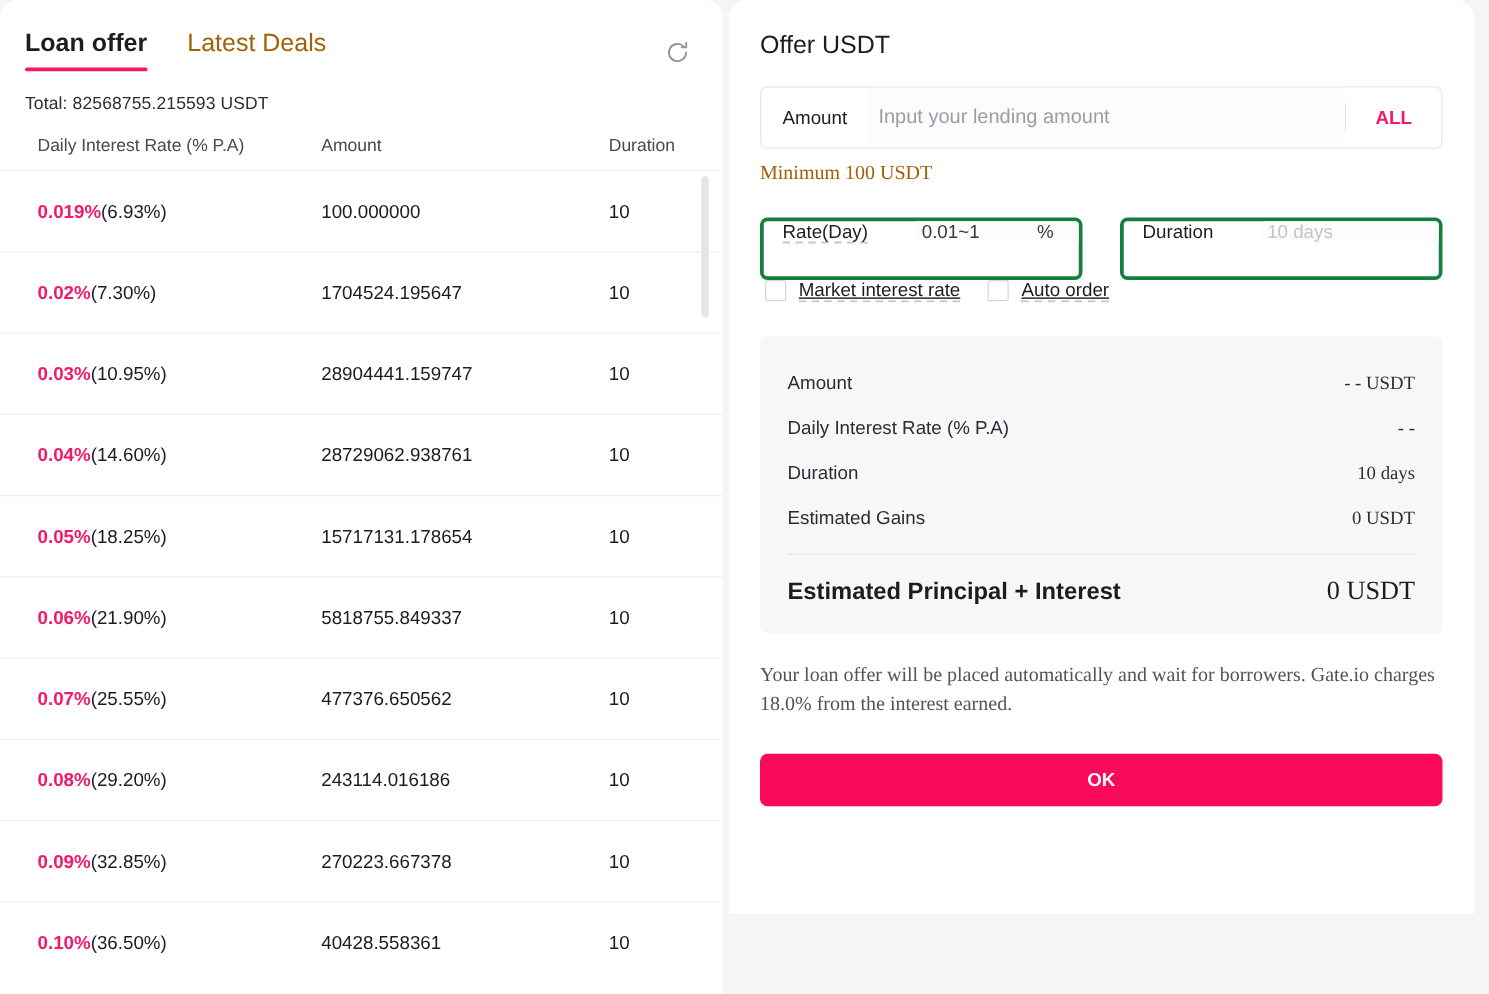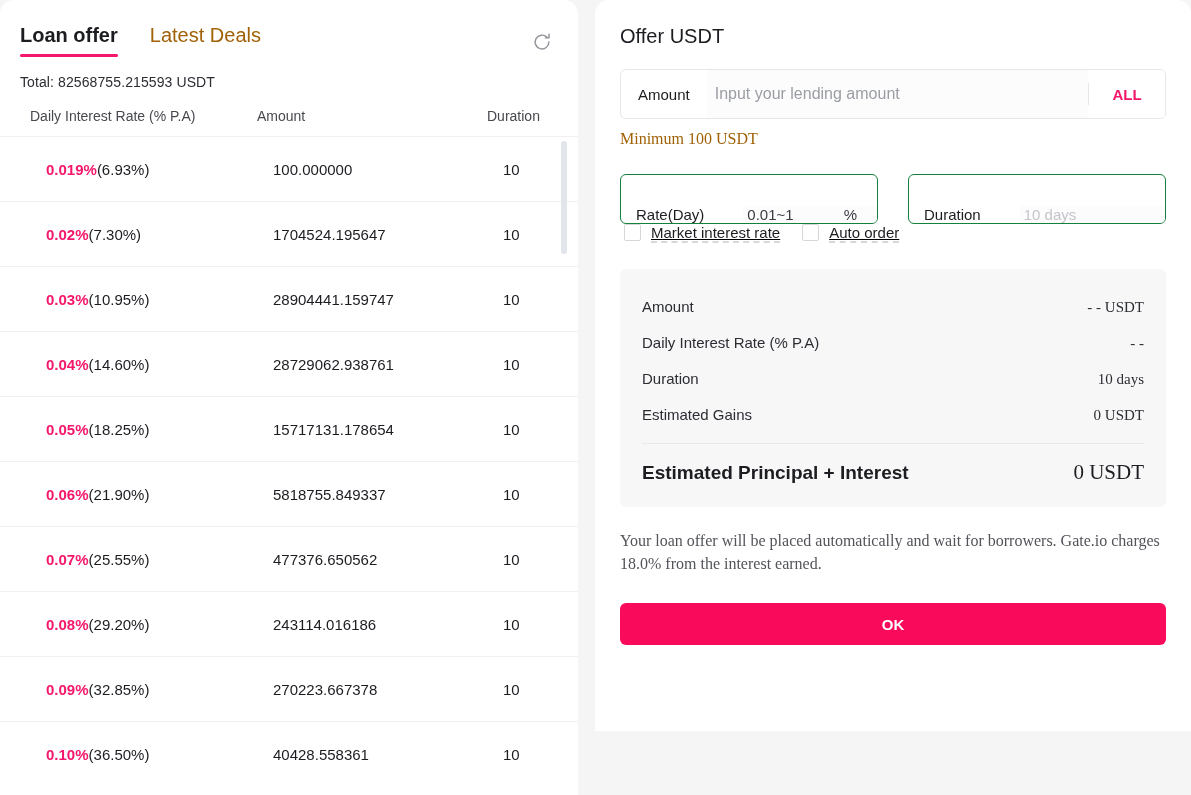--- a/index.html
+++ b/index.html
@@ -11,21 +11,21 @@
     background: #f5f5f6;
     font-family: "Liberation Sans", sans-serif;
     -webkit-font-smoothing: antialiased;
   }
 
   .page {
     position: relative;
     width: 1191px;
     height: 795px;
     display: flex;
-    gap: 17px;
+    gap: 5px;
     background: #f5f5f6;
   }
 
   
   .left-card {
     width: 578px;
     height: 795px;
     background: #ffffff;
     border-radius: 14px 14px 0 0;
     position: relative;
@@ -96,21 +96,21 @@
     height: 651px;
     overflow: hidden;
   }
   .rows {
     position: relative;
   }
   .row {
     display: flex;
     align-items: center;
     height: 65px;
-    padding: 0 24px 0 46px;
+    padding: 0 24px 0 30px;
     border-top: 1px solid #f0f0f2;
     font-size: 15px;
     color: #1c1d21;
     cursor: pointer;
   }
   .row .rate-main {
     color: #f5176b;
     font-weight: bold;
     font-size: 15px;
   }
@@ -209,24 +209,24 @@
     line-height: 20px;
   }
 
   .field-row {
     display: flex;
     gap: 30px;
     margin-top: 25px;
   }
   .mini-field {
     height: 50px;
-    border: 1px solid #15803d;
+    border: 3px solid #15803d;
     border-radius: 6px;
     display: flex;
-    align-items: flex-end;
+    align-items: flex-start;
     overflow: hidden;
     background: #fff;
   }
   .mini-field.rate { width: 258px; }
   .mini-field.duration { width: 258px; }
   .mini-label {
     display: flex;
     align-items: center;
     padding: 0 15px;
     font-size: 15px;

